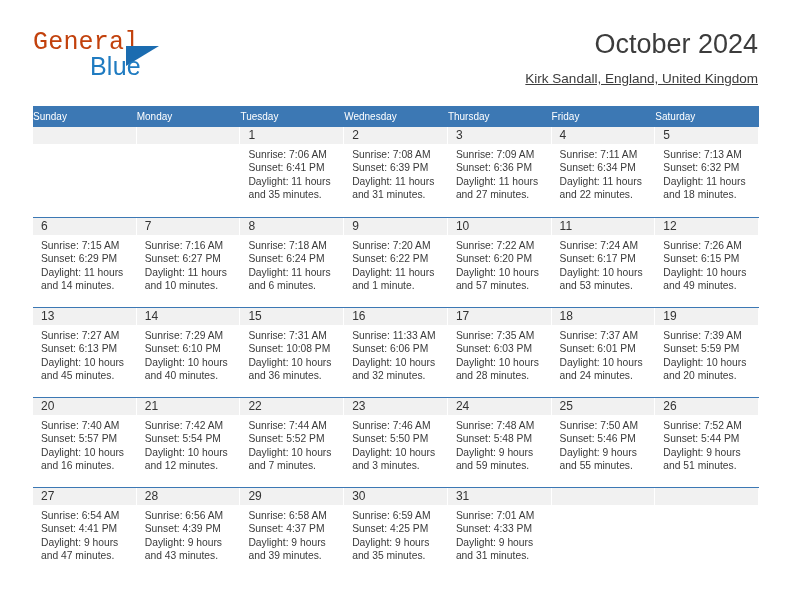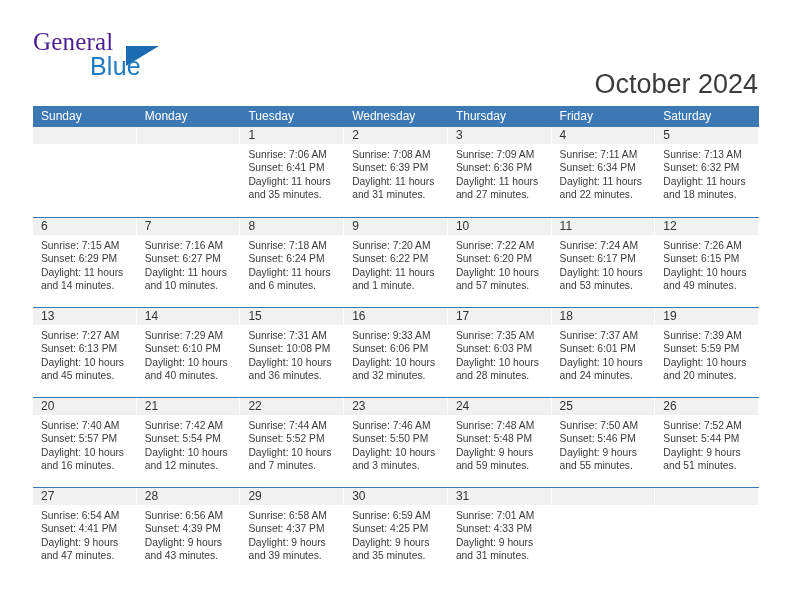--- a/index.html
+++ b/index.html
@@ -35,22 +35,22 @@
     top: 0;
     width: 200px;
     height: 62px;
   }
   .brand-general {
     position: absolute;
     left: 0;
     top: 0;
     font-size: 25px;
     letter-spacing: 0.2px;
-    color: #4c1d95;
-    font-family: Liberation Serif, serif;
+    color: #c2410c;
+    font-family: Liberation Mono, monospace;
   }
   .brand-blue {
     position: absolute;
     left: 57px;
     top: 24px;
     font-size: 25px;
     letter-spacing: 0.2px;
     color: #1f7bc1;
     font-family: "Liberation Sans", sans-serif;
   }
@@ -62,21 +62,20 @@
     height: 0;
     border-left: 33px solid #1b6cb0;
     border-bottom: 20px solid transparent;
   }
 
   .title-block {
     position: absolute;
     right: 0;
     top: 0;
     text-align: right;
-    margin-top: 40px;
   }
   .cal-title {
     font-size: 27px;
     color: #3c3c3c;
     line-height: 32px;
     white-space: nowrap;
   }
   .cal-subtitle {
     margin-top: 11px;
     font-size: 13.5px;
@@ -94,23 +93,22 @@
     width: 726px;
   }
   .weekdays {
     display: flex;
     background: #3c78b4;
     height: 21px;
     align-items: center;
   }
   .weekday {
     flex: 1 1 0;
-    font-size: 12px;
+    font-size: 10px;
     color: #ffffff;
-    padding-left: 8px;
     box-sizing: border-box;
     line-height: 21px;
     white-space: nowrap;
   }
   .week {
     display: flex;
     border-top: 1.4px solid #3c78b4;
     height: 90px;
     box-sizing: border-box;
   }
@@ -319,21 +317,21 @@
             <div class="day-info">
               <div>Sunrise: 7:31 AM</div>
               <div>Sunset: 10:08 PM</div>
               <div>Daylight: 10 hours</div>
               <div>and 36 minutes.</div>
             </div>
           </div>
           <div class="day">
             <div class="day-number-band">16</div>
             <div class="day-info">
-              <div>Sunrise: 9:33 AM</div>
+              <div>Sunrise: 11:33 AM</div>
               <div>Sunset: 6:06 PM</div>
               <div>Daylight: 10 hours</div>
               <div>and 32 minutes.</div>
             </div>
           </div>
           <div class="day">
             <div class="day-number-band">17</div>
             <div class="day-info">
               <div>Sunrise: 7:35 AM</div>
               <div>Sunset: 6:03 PM</div>

